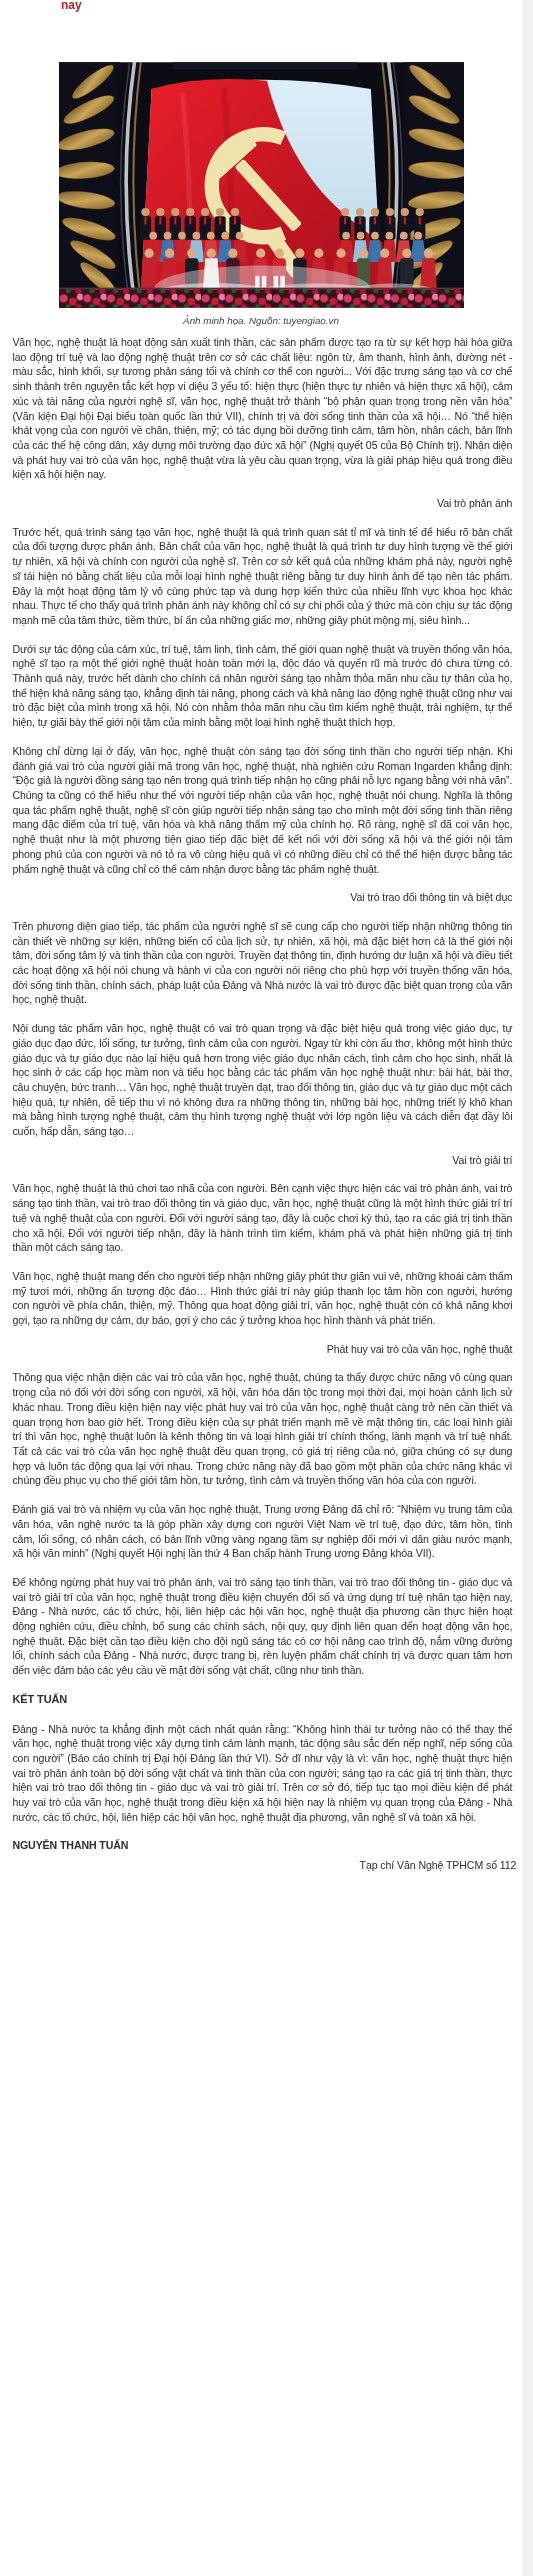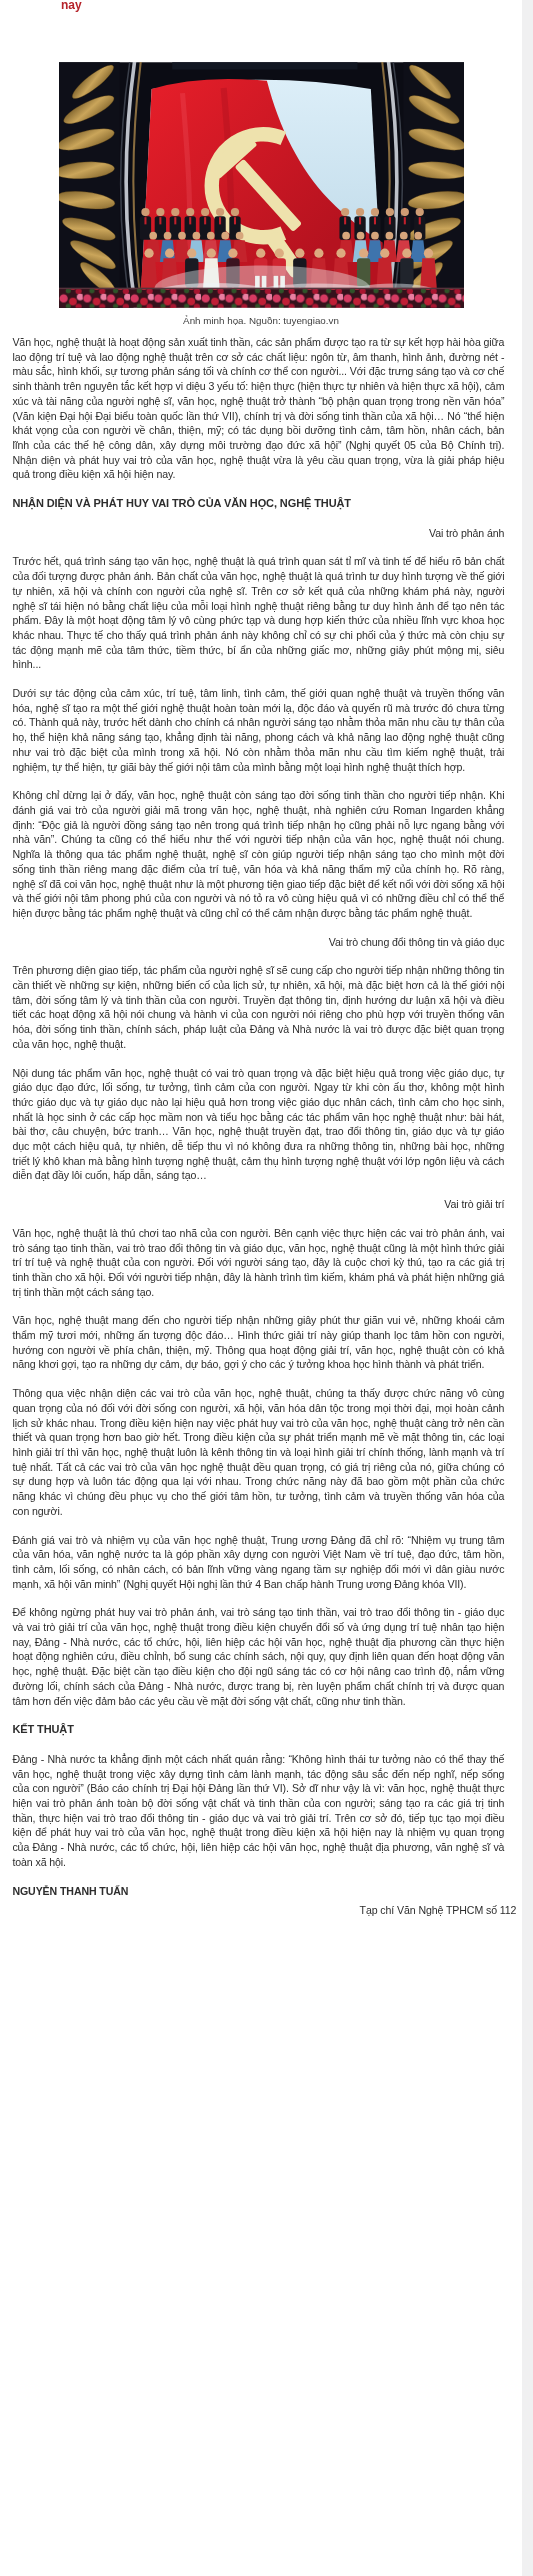--- a/index.html
+++ b/index.html
@@ -2,24 +2,24 @@
 <html style="font-size:8.2px"><head>
 <meta charset="utf-8">
 <style>
   html,body{margin:0;padding:0;}
   .page{position:relative;width:534px;height:3695px;background:#f0f0f1;overflow:hidden;
         font-family:"Liberation Sans",sans-serif;}
   .content{position:absolute;top:0;left:0;width:522px;height:3552px;background:#ffffff;overflow:hidden;}
   .top-frag{position:absolute;top:-1.5px;left:13px;font-size:12px;font-weight:700;color:#b5232a;line-height:13.4px;padding-left:48px;}
   .figure{position:absolute;top:62px;left:0;width:522px;margin:0;}
   .photo{width:405px;height:246px;margin:0 auto;overflow:hidden;}
-  .caption{margin-top:6.7px;text-align:center;font-size:9.8px;color:#3f3f3f;}
+  .caption{margin-top:6.7px;text-align:center;font-style:italic;font-size:9.8px;color:#3f3f3f;}
   .article{position:absolute;top:335px;left:12.4px;width:504px;font-size:10.6px;line-height:14.7px;
            color:#2d2d2d;text-align:justify;letter-spacing:-0.1px;}
-  .article p{margin:0 12px 14px 0;}
+  .article p{margin:0 4px 14px 0;}
   .article .h2{font-size:11px;font-weight:700;text-align:left;margin:5.2px 0 15px 0;}
   .article .h3{font-weight:400;text-align:right;}
   .article .author{text-align:left;font-weight:700;margin:3.1px 0 5.2px 0;}
   .article .source{text-align:right;margin:0;}
 </style>
 </head>
 <body>
 
 <div class="page">
   <div class="content">
@@ -294,35 +294,35 @@
 
           <rect x="0" y="438" width="787" height="4" fill="#57333c"></rect>
           <rect x="0" y="441" width="787" height="36" fill="url(#flw)"></rect>
         </svg>
       </div>
       <figcaption class="caption">Ảnh minh họa. Nguồn: tuyengiao.vn</figcaption>
     </figure>
 
     <div class="article">
       <p>Văn học, nghệ thuật là hoạt động sản xuất tinh thần, các sản phẩm được tạo ra từ sự kết hợp hài hòa giữa lao động trí tuệ và lao động nghệ thuật trên cơ sở các chất liệu: ngôn từ, âm thanh, hình ảnh, đường nét - màu sắc, hình khối, sự tương phản sáng tối và chính cơ thể con người... Với đặc trưng sáng tạo và cơ chế sinh thành trên nguyên tắc kết hợp vi diệu 3 yếu tố: hiện thực (hiện thực tự nhiên và hiện thực xã hội), cảm xúc và tài năng của người nghệ sĩ, văn học, nghệ thuật trở thành “bộ phận quan trọng trong nền văn hóa” (Văn kiện Đại hội Đại biểu toàn quốc lần thứ VII), chính trị và đời sống tinh thần của xã hội… Nó “thể hiện khát vọng của con người về chân, thiện, mỹ; có tác dụng bồi dưỡng tình cảm, tâm hồn, nhân cách, bản lĩnh của các thế hệ công dân, xây dựng môi trường đạo đức xã hội” (Nghị quyết 05 của Bộ Chính trị). Nhận diện và phát huy vai trò của văn học, nghệ thuật vừa là yêu cầu quan trọng, vừa là giải pháp hiệu quả trong điều kiện xã hội hiện nay.</p>
-      <p class="h2">NHẬN DIỆN VÀ PHÁT HUY VAI TRÒ CỦA VĂN HỌC, NGHỆ THUẬT</p>
       <p class="h3">Vai trò phản ánh</p>
       <p>Trước hết, quá trình sáng tạo văn học, nghệ thuật là quá trình quan sát tỉ mĩ và tinh tế để hiểu rõ bản chất của đối tượng được phản ánh. Bản chất của văn học, nghệ thuật là quá trình tư duy hình tượng về thế giới tự nhiên, xã hội và chính con người của nghệ sĩ. Trên cơ sở kết quả của những khám phá này, người nghệ sĩ tái hiện nó bằng chất liệu của mỗi loại hình nghệ thuật riêng bằng tư duy hình ảnh để tạo nên tác phẩm. Đây là một hoạt động tâm lý vô cùng phức tạp và dung hợp kiến thức của nhiều lĩnh vực khoa học khác nhau. Thực tế cho thấy quá trình phản ánh này không chỉ có sự chi phối của ý thức mà còn chịu sự tác động mạnh mẽ của tâm thức, tiềm thức, bí ẩn của những giấc mơ, những giây phút mộng mị, siêu hình...</p>
       <p>Dưới sự tác động của cảm xúc, trí tuệ, tâm linh, tình cảm, thế giới quan nghệ thuật và truyền thống văn hóa, nghệ sĩ tạo ra một thế giới nghệ thuật hoàn toàn mới lạ, độc đáo và quyến rũ mà trước đó chưa từng có. Thành quả này, trước hết dành cho chính cá nhân người sáng tạo nhằm thỏa mãn nhu cầu tự thân của họ, thể hiện khả năng sáng tạo, khẳng định tài năng, phong cách và khả năng lao động nghệ thuật cũng như vai trò đặc biệt của mình trong xã hội. Nó còn nhằm thỏa mãn nhu cầu tìm kiếm nghệ thuật, trải nghiệm, tự thể hiện, tự giãi bày thế giới nội tâm của mình bằng một loại hình nghệ thuật thích hợp.</p>
       <p>Không chỉ dừng lại ở đấy, văn học, nghệ thuật còn sáng tạo đời sống tinh thần cho người tiếp nhận. Khi đánh giá vai trò của người giải mã trong văn học, nghệ thuật, nhà nghiên cứu Roman Ingarden khẳng định: “Độc giả là người đồng sáng tạo nên trong quá trình tiếp nhận họ cũng phải nỗ lực ngang bằng với nhà văn”. Chúng ta cũng có thể hiểu như thế với người tiếp nhận của văn học, nghệ thuật nói chung. Nghĩa là thông qua tác phẩm nghệ thuật, nghệ sĩ còn giúp người tiếp nhận sáng tạo cho mình một đời sống tinh thần riêng mang đặc điểm của trí tuệ, văn hóa và khả năng thẩm mỹ của chính họ. Rõ ràng, nghệ sĩ đã coi văn học, nghệ thuật như là một phương tiện giao tiếp đặc biệt để kết nối với đời sống xã hội và thế giới nội tâm phong phú của con người và nó tỏ ra vô cùng hiệu quả vì có những điều chỉ có thể thể hiện được bằng tác phẩm nghệ thuật và cũng chỉ có thể cảm nhận được bằng tác phẩm nghệ thuật.</p>
-      <p class="h3">Vai trò chung đổi thông tin và giáo dục</p>
+      <p class="h3">Vai trò trao đổi thông tin và biệt dục</p>
       <p>Trên phương diện giao tiếp, tác phẩm của người nghệ sĩ sẽ cung cấp cho người tiếp nhận những thông tin cần thiết về những sự kiện, những biến cố của lịch sử, tự nhiên, xã hội, mà đặc biệt hơn cả là thế giới nội tâm, đời sống tâm lý và tinh thần của con người. Truyền đạt thông tin, định hướng dư luận xã hội và điều tiết các hoạt động xã hội nói chung và hành vi của con người nói riêng cho phù hợp với truyền thống văn hóa, đời sống tinh thần, chính sách, pháp luật của Đảng và Nhà nước là vai trò được đặc biệt quan trọng của văn học, nghệ thuật.</p>
       <p>Nội dung tác phẩm văn học, nghệ thuật có vai trò quan trọng và đặc biệt hiệu quả trong việc giáo dục, tự giáo dục đạo đức, lối sống, tư tưởng, tình cảm của con người. Ngay từ khi còn ấu thơ, không một hình thức giáo dục và tự giáo dục nào lại hiệu quả hơn trong việc giáo dục nhân cách, tình cảm cho học sinh, nhất là học sinh ở các cấp học mầm non và tiểu học bằng các tác phẩm văn học nghệ thuật như: bài hát, bài thơ, câu chuyện, bức tranh… Văn học, nghệ thuật truyền đạt, trao đổi thông tin, giáo dục và tự giáo dục một cách hiệu quả, tự nhiên, dễ tiếp thu vì nó không đưa ra những thông tin, những bài học, những triết lý khô khan mà bằng hình tượng nghệ thuật, cảm thụ hình tượng nghệ thuật với lớp ngôn liệu và cách diễn đạt đầy lôi cuốn, hấp dẫn, sáng tạo…</p>
       <p class="h3">Vai trò giải trí</p>
       <p>Văn học, nghệ thuật là thú chơi tao nhã của con người. Bên cạnh việc thực hiện các vai trò phản ánh, vai trò sáng tạo tinh thần, vai trò trao đổi thông tin và giáo dục, văn học, nghệ thuật cũng là một hình thức giải trí trí tuệ và nghệ thuật của con người. Đối với người sáng tạo, đây là cuộc chơi kỳ thú, tạo ra các giá trị tinh thần cho xã hội. Đối với người tiếp nhận, đây là hành trình tìm kiếm, khám phá và phát hiện những giá trị tinh thần một cách sáng tạo.</p>
       <p>Văn học, nghệ thuật mang đến cho người tiếp nhận những giây phút thư giãn vui vẻ, những khoái cảm thẩm mỹ tươi mới, những ấn tượng độc đáo… Hình thức giải trí này giúp thanh lọc tâm hồn con người, hướng con người về phía chân, thiện, mỹ. Thông qua hoạt động giải trí, văn học, nghệ thuật còn có khả năng khơi gợi, tạo ra những dự cảm, dự báo, gợi ý cho các ý tưởng khoa học hình thành và phát triển.</p>
+      <p class="h3">Phát huy vai trò của văn học, nghệ thuật</p>
       <p>Thông qua việc nhận diện các vai trò của văn học, nghệ thuật, chúng ta thấy được chức năng vô cùng quan trọng của nó đối với đời sống con người, xã hội, văn hóa dân tộc trong mọi thời đại, mọi hoàn cảnh lịch sử khác nhau. Trong điều kiện hiện nay việc phát huy vai trò của văn học, nghệ thuật càng trở nên cần thiết và quan trọng hơn bao giờ hết. Trong điều kiện của sự phát triển mạnh mẽ về mặt thông tin, các loại hình giải trí thì văn học, nghệ thuật luôn là kênh thông tin và loại hình giải trí chính thống, lành mạnh và trí tuệ nhất. Tất cả các vai trò của văn học nghệ thuật đều quan trọng, có giá trị riêng của nó, giữa chúng có sự dung hợp và luôn tác động qua lại với nhau. Trong chức năng này đã bao gồm một phần của chức năng khác vì chúng đều phục vụ cho thế giới tâm hồn, tư tưởng, tình cảm và truyền thống văn hóa của con người.</p>
       <p>Đánh giá vai trò và nhiệm vụ của văn học nghệ thuật, Trung ương Đảng đã chỉ rõ: “Nhiệm vụ trung tâm của văn hóa, văn nghệ nước ta là góp phần xây dựng con người Việt Nam về trí tuệ, đạo đức, tâm hồn, tình cảm, lối sống, có nhân cách, có bản lĩnh vững vàng ngang tầm sự nghiệp đổi mới vì dân giàu nước mạnh, xã hội văn minh” (Nghị quyết Hội nghị lần thứ 4 Ban chấp hành Trung ương Đảng khóa VII).</p>
       <p>Để không ngừng phát huy vai trò phản ánh, vai trò sáng tạo tinh thần, vai trò trao đổi thông tin - giáo dục và vai trò giải trí của văn học, nghệ thuật trong điều kiện chuyển đổi số và ứng dụng trí tuệ nhân tạo hiện nay, Đảng - Nhà nước, các tổ chức, hội, liên hiệp các hội văn học, nghệ thuật địa phương cần thực hiện hoạt động nghiên cứu, điều chỉnh, bổ sung các chính sách, nội quy, quy định liên quan đến hoạt động văn học, nghệ thuật. Đặc biệt cần tạo điều kiện cho đội ngũ sáng tác có cơ hội nâng cao trình độ, nắm vững đường lối, chính sách của Đảng - Nhà nước, được trang bị, rèn luyện phẩm chất chính trị và được quan tâm hơn đến việc đảm bảo các yêu cầu về mặt đời sống vật chất, cũng như tinh thần.</p>
-      <p class="h2">KẾT THUẬT</p>
+      <p class="h2">KẾT TUẤN</p>
       <p>Đảng - Nhà nước ta khẳng định một cách nhất quán rằng: “Không hình thái tư tưởng nào có thể thay thế văn học, nghệ thuật trong việc xây dựng tình cảm lành mạnh, tác động sâu sắc đến nếp nghĩ, nếp sống của con người” (Báo cáo chính trị Đại hội Đảng lần thứ VI). Sở dĩ như vậy là vì: văn học, nghệ thuật thực hiện vai trò phản ánh toàn bộ đời sống vật chất và tinh thần của con người; sáng tạo ra các giá trị tinh thần, thực hiện vai trò trao đổi thông tin - giáo dục và vai trò giải trí. Trên cơ sở đó, tiếp tục tạo mọi điều kiện để phát huy vai trò của văn học, nghệ thuật trong điều kiện xã hội hiện nay là nhiệm vụ quan trọng của Đảng - Nhà nước, các tổ chức, hội, liên hiệp các hội văn học, nghệ thuật địa phương, văn nghệ sĩ và toàn xã hội.</p>
       <p class="author">NGUYỄN THANH TUẤN</p>
       <p class="source">Tạp chí Văn Nghệ TPHCM số 112</p>
     </div>
   </div>
 
 </div>
 
 
 </body></html>

